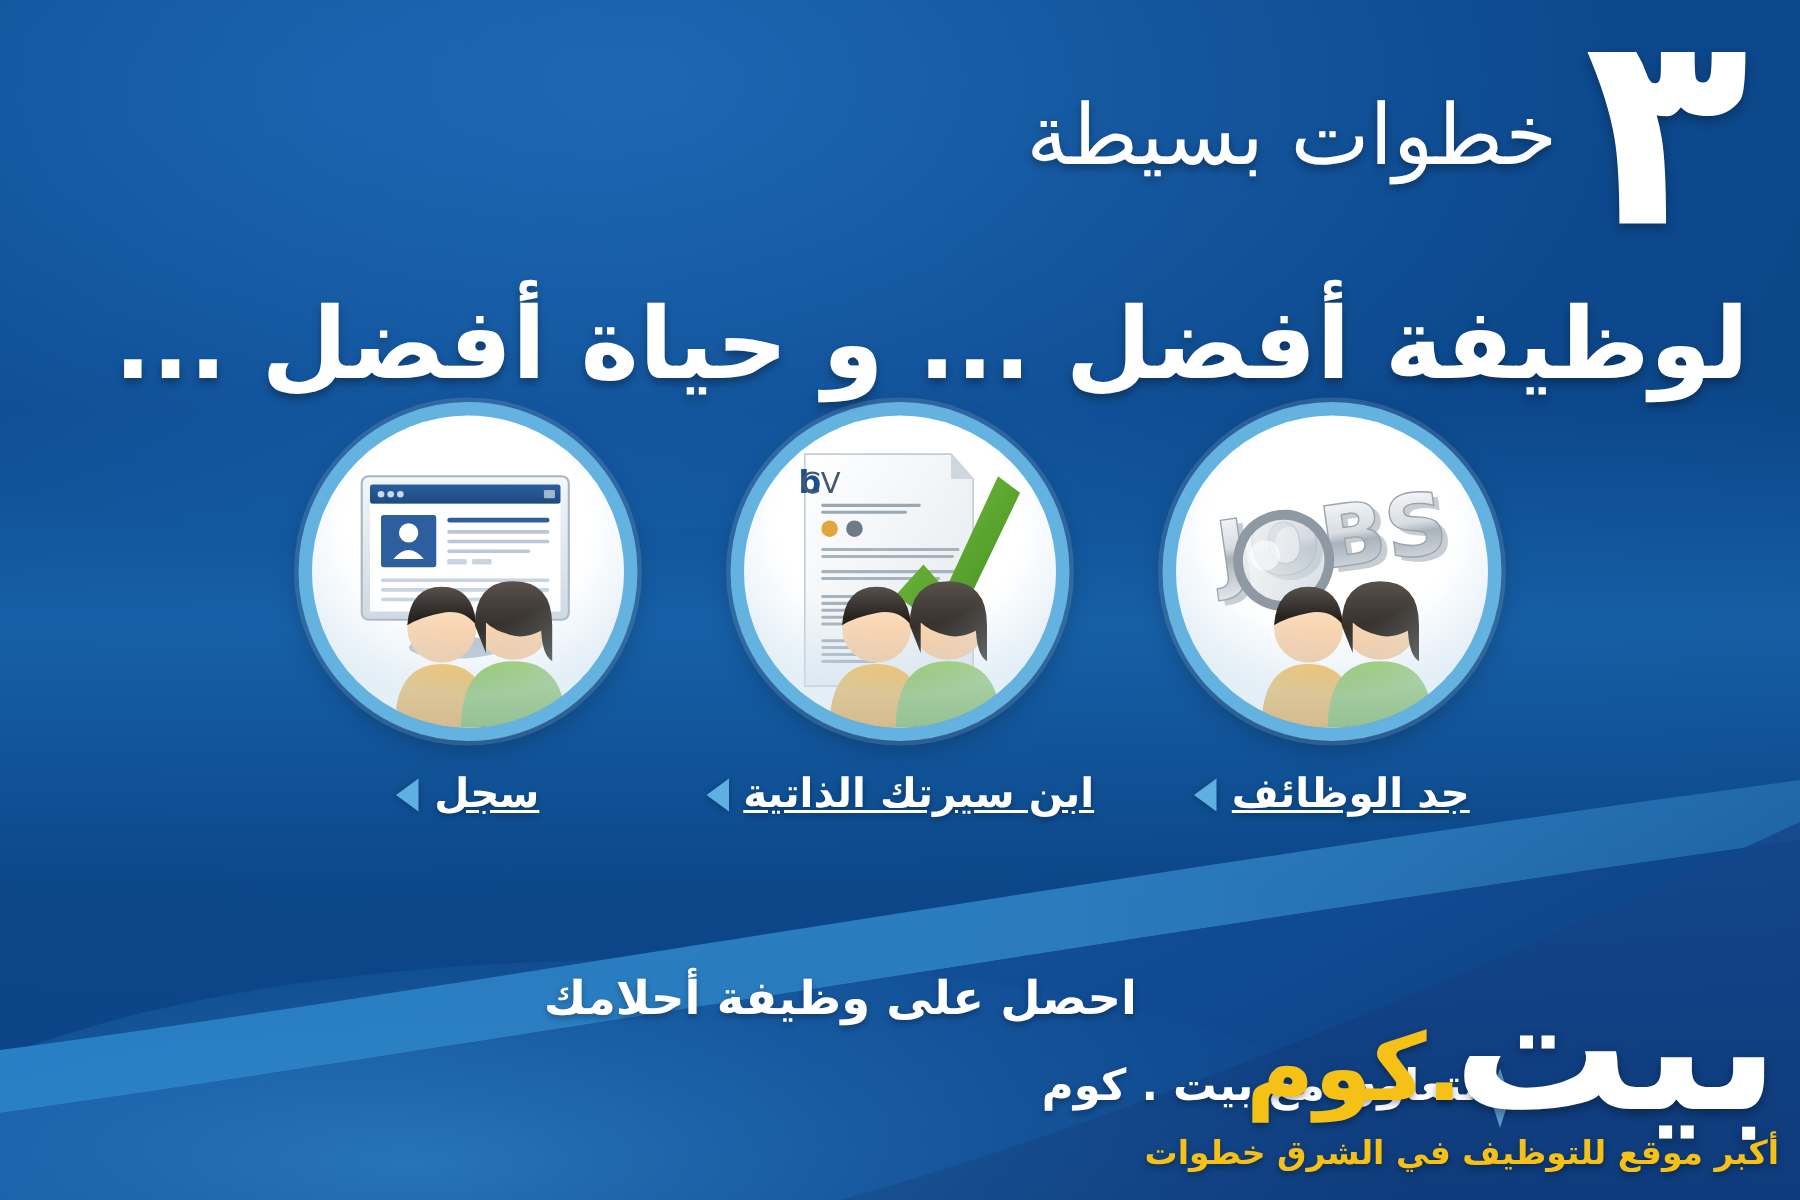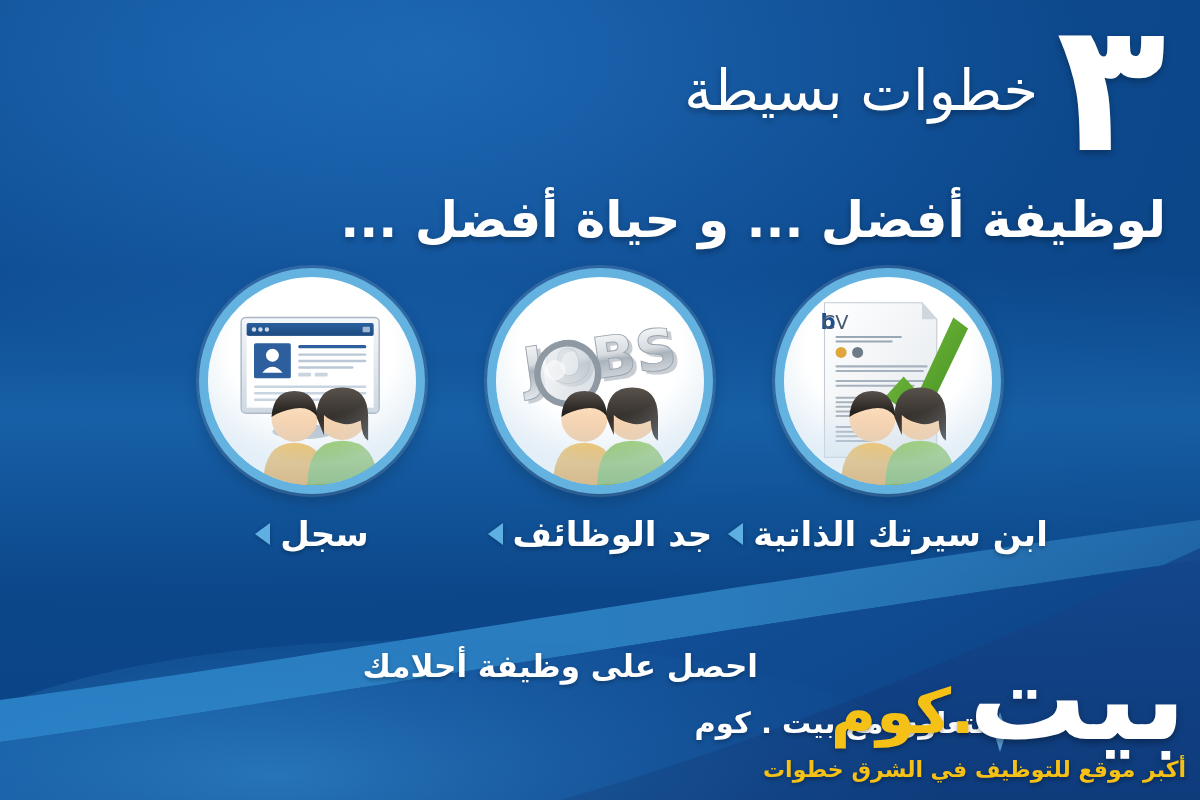--- a/index.html
+++ b/index.html
@@ -58,21 +58,21 @@
     flex:0 0 auto;
   }
   .hl-lines { flex:1 1 auto; }
   .hl-line1 {
     font-size:56px; font-weight:400; color:#fff;
     line-height:1.12;
     text-shadow:0 3px 6px rgba(0,0,0,.32);
     letter-spacing:-1px;
   }
   .hl-line2 {
-    font-size:50px; font-weight:700; color:#fff;
+    font-size:66px; font-weight:700; color:#fff;
     line-height:1.22;
     margin-top:30px;
     text-shadow:0 3px 6px rgba(0,0,0,.32);
     letter-spacing:-1px;
     white-space:nowrap;
   }
 
   
   .steps {
     position:absolute;
@@ -100,23 +100,23 @@
     pointer-events:none;
   }
   .bubble-art { position:absolute; inset:0; }
 
   .caption {
     margin-top:20px;
     display:flex; flex-direction:row; align-items:center; gap:10px;
     direction:rtl;
   }
   .caption-text {
-    font-size:34px; font-weight:700; color:#ffffff;
+    font-size:27px; font-weight:700; color:#ffffff;
     text-shadow:0 2px 4px rgba(0,0,0,.30);
-    white-space:nowrap; letter-spacing:-.5px;
+    white-space:nowrap; letter-spacing:-.5px;text-decoration:underline;
   }
   .tri {
     width:0; height:0;
     border-top:11px solid transparent;
     border-bottom:11px solid transparent;
     border-right:15px solid #5fb0e2;
     flex:0 0 auto;
     filter:drop-shadow(0 1px 2px rgba(0,0,0,.25));
   }
 
@@ -299,81 +299,20 @@
       <div class="caption">
         <span class="caption-text">سجل</span>
         <span class="tri"></span>
       </div>
     </div>
 
     <div class="step">
       <div class="bubble">
         <svg class="bubble-art" viewBox="0 0 226 226">
           <defs>
-            <linearGradient id="chromeG" x1="0" y1="0" x2="0" y2="1">
-              <stop offset="0%" stop-color="#ffffff"></stop>
-              <stop offset="45%" stop-color="#d8dde2"></stop>
-              <stop offset="55%" stop-color="#aab3bc"></stop>
-              <stop offset="100%" stop-color="#e8ecef"></stop>
-            </linearGradient>
-            <linearGradient id="glassG" x1="0" y1="0" x2="1" y2="1">
-              <stop offset="0%" stop-color="#ffffff" stop-opacity="0.85"></stop>
-              <stop offset="100%" stop-color="#b8c4ce" stop-opacity="0.55"></stop>
-            </linearGradient>
-            <linearGradient id="orangeG3" x1="0" y1="0" x2="0" y2="1">
-              <stop offset="0%" stop-color="#f6bc4b"></stop>
-                <stop offset="100%" stop-color="#e08b15"></stop>
-            </linearGradient>
-            <linearGradient id="greenG3" x1="0" y1="0" x2="0" y2="1">
-              <stop offset="0%" stop-color="#8dc652"></stop>
-                <stop offset="100%" stop-color="#4f9b25"></stop>
-            </linearGradient>
-            <linearGradient id="skinG3" x1="0" y1="0" x2="0" y2="1">
-              <stop offset="0%" stop-color="#fde4c8"></stop>
-                <stop offset="100%" stop-color="#f3c79c"></stop>
-            </linearGradient>
-            <linearGradient id="hairG3" x1="0" y1="0" x2="0" y2="1">
-              <stop offset="0%" stop-color="#58514c"></stop>
-                <stop offset="100%" stop-color="#1a1713"></stop>
-            </linearGradient>
-          </defs>
-
-          <g transform="rotate(-8 113 90)">
-            <text x="113" y="110" text-anchor="middle" font-family="DejaVu Sans, sans-serif" font-size="62" font-weight="700" fill="#9aa4ad" opacity="0.55" transform="translate(4,4)">JOBS</text>
-            <text x="113" y="110" text-anchor="middle" font-family="DejaVu Sans, sans-serif" font-size="62" font-weight="700" fill="url(#chromeG)" stroke="#9aa4ad" stroke-width="1">JOBS</text>
-          </g>
-
-          <g transform="rotate(-30 78 105)">
-            <rect x="72" y="130" width="13" height="44" rx="6" fill="#8e99a3"></rect>
-            <circle cx="78" cy="105" r="33" fill="url(#glassG)" stroke="#8e99a3" stroke-width="7"></circle>
-            <circle cx="68" cy="95" r="11" fill="#ffffff" opacity="0.6"></circle>
-          </g>
-
-          <g>
-            <path d="M62 226 q0 -46 34 -46 q34 0 34 46 z" fill="url(#orangeG3)"></path>
-            <circle cx="96" cy="154" r="25" fill="url(#skinG3)"></circle>
-            <path d="M71 152 q2 -28 25 -28 q23 0 25 28 q-9 -12 -25 -9 q-16 3 -25 9 z" fill="url(#hairG3)"></path>
-          </g>
-          <g>
-            <path d="M110 226 q0 -48 38 -48 q38 0 38 48 z" fill="url(#greenG3)"></path>
-            <circle cx="148" cy="150" r="27" fill="url(#skinG3)"></circle>
-            <path d="M120 152 q0 -32 28 -32 q28 0 28 32 l0 26 q-7 -4 -8 -22 q-12 6 -22 3 q-12 -3 -18 -9 l0 22 z" fill="url(#hairG3)"></path>
-          </g>
-        </svg>
-      </div>
-      <div class="caption">
-        <span class="caption-text">جد الوظائف</span>
-        <span class="tri"></span>
-      </div>
-    </div>
-
-    <div class="step">
-      <div class="bubble">
-        <svg class="bubble-art" viewBox="0 0 226 226">
-          <defs>
             <linearGradient id="paperG" x1="0" y1="0" x2="1" y2="1">
               <stop offset="0%" stop-color="#ffffff"></stop>
                 <stop offset="100%" stop-color="#e3e8ed"></stop>
             </linearGradient>
             <linearGradient id="checkG" x1="0" y1="0" x2="1" y2="1">
               <stop offset="0%" stop-color="#7dc242"></stop>
                 <stop offset="100%" stop-color="#3d8b1e"></stop>
             </linearGradient>
             <linearGradient id="orangeG2" x1="0" y1="0" x2="0" y2="1">
               <stop offset="0%" stop-color="#f6bc4b"></stop>
@@ -434,20 +373,81 @@
             <circle cx="148" cy="150" r="27" fill="url(#skinG2)"></circle>
             <path d="M120 152 q0 -32 28 -32 q28 0 28 32 l0 26 q-7 -4 -8 -22 q-12 6 -22 3 q-12 -3 -18 -9 l0 22 z" fill="url(#hairG2)"></path>
           </g>
         </svg>
       </div>
       <div class="caption">
         <span class="caption-text">ابن سيرتك الذاتية</span>
         <span class="tri"></span>
       </div>
     </div>
+
+    <div class="step">
+      <div class="bubble">
+        <svg class="bubble-art" viewBox="0 0 226 226">
+          <defs>
+            <linearGradient id="chromeG" x1="0" y1="0" x2="0" y2="1">
+              <stop offset="0%" stop-color="#ffffff"></stop>
+              <stop offset="45%" stop-color="#d8dde2"></stop>
+              <stop offset="55%" stop-color="#aab3bc"></stop>
+              <stop offset="100%" stop-color="#e8ecef"></stop>
+            </linearGradient>
+            <linearGradient id="glassG" x1="0" y1="0" x2="1" y2="1">
+              <stop offset="0%" stop-color="#ffffff" stop-opacity="0.85"></stop>
+              <stop offset="100%" stop-color="#b8c4ce" stop-opacity="0.55"></stop>
+            </linearGradient>
+            <linearGradient id="orangeG3" x1="0" y1="0" x2="0" y2="1">
+              <stop offset="0%" stop-color="#f6bc4b"></stop>
+                <stop offset="100%" stop-color="#e08b15"></stop>
+            </linearGradient>
+            <linearGradient id="greenG3" x1="0" y1="0" x2="0" y2="1">
+              <stop offset="0%" stop-color="#8dc652"></stop>
+                <stop offset="100%" stop-color="#4f9b25"></stop>
+            </linearGradient>
+            <linearGradient id="skinG3" x1="0" y1="0" x2="0" y2="1">
+              <stop offset="0%" stop-color="#fde4c8"></stop>
+                <stop offset="100%" stop-color="#f3c79c"></stop>
+            </linearGradient>
+            <linearGradient id="hairG3" x1="0" y1="0" x2="0" y2="1">
+              <stop offset="0%" stop-color="#58514c"></stop>
+                <stop offset="100%" stop-color="#1a1713"></stop>
+            </linearGradient>
+          </defs>
+
+          <g transform="rotate(-8 113 90)">
+            <text x="113" y="110" text-anchor="middle" font-family="DejaVu Sans, sans-serif" font-size="62" font-weight="700" fill="#9aa4ad" opacity="0.55" transform="translate(4,4)">JOBS</text>
+            <text x="113" y="110" text-anchor="middle" font-family="DejaVu Sans, sans-serif" font-size="62" font-weight="700" fill="url(#chromeG)" stroke="#9aa4ad" stroke-width="1">JOBS</text>
+          </g>
+
+          <g transform="rotate(-30 78 105)">
+            <rect x="72" y="130" width="13" height="44" rx="6" fill="#8e99a3"></rect>
+            <circle cx="78" cy="105" r="33" fill="url(#glassG)" stroke="#8e99a3" stroke-width="7"></circle>
+            <circle cx="68" cy="95" r="11" fill="#ffffff" opacity="0.6"></circle>
+          </g>
+
+          <g>
+            <path d="M62 226 q0 -46 34 -46 q34 0 34 46 z" fill="url(#orangeG3)"></path>
+            <circle cx="96" cy="154" r="25" fill="url(#skinG3)"></circle>
+            <path d="M71 152 q2 -28 25 -28 q23 0 25 28 q-9 -12 -25 -9 q-16 3 -25 9 z" fill="url(#hairG3)"></path>
+          </g>
+          <g>
+            <path d="M110 226 q0 -48 38 -48 q38 0 38 48 z" fill="url(#greenG3)"></path>
+            <circle cx="148" cy="150" r="27" fill="url(#skinG3)"></circle>
+            <path d="M120 152 q0 -32 28 -32 q28 0 28 32 l0 26 q-7 -4 -8 -22 q-12 6 -22 3 q-12 -3 -18 -9 l0 22 z" fill="url(#hairG3)"></path>
+          </g>
+        </svg>
+      </div>
+      <div class="caption">
+        <span class="caption-text">جد الوظائف</span>
+        <span class="tri"></span>
+      </div>
+    </div>
   </div>
 
   <div class="tagline-block">
     <div class="tagline-1">احصل على وظيفة أحلامك</div>
     <div class="tagline-2">بالتعاون مع بيت . كوم</div>
   </div>
 
   <div class="logo-block">
     <div class="logo-star"></div>
     <div class="logo-word">

